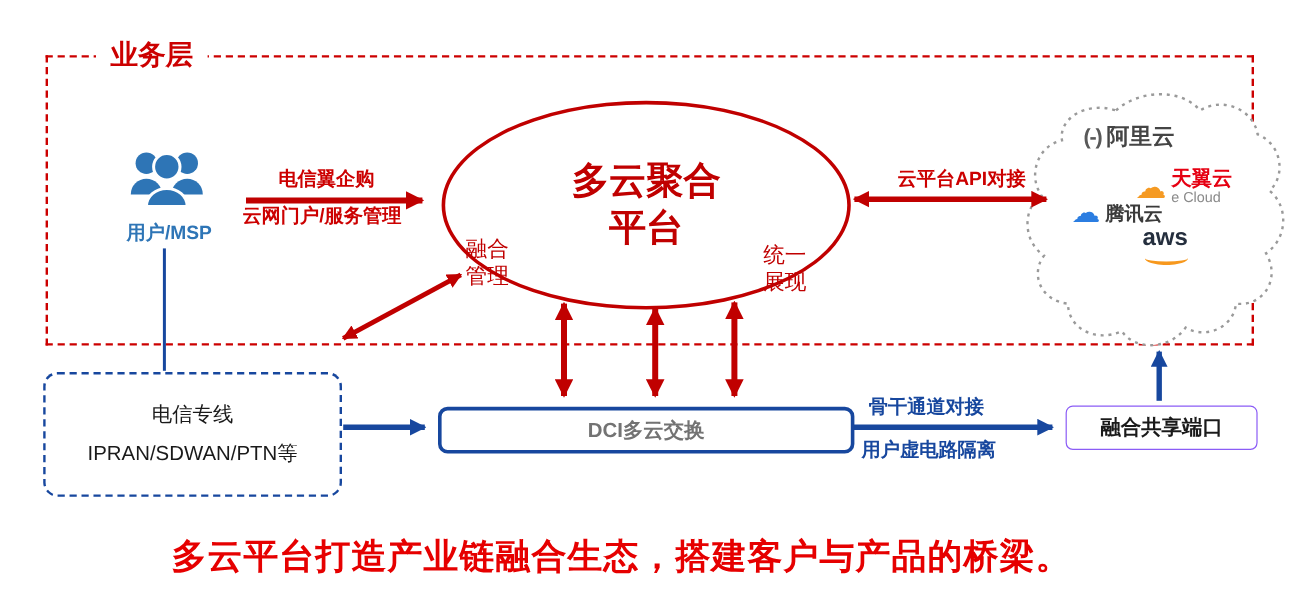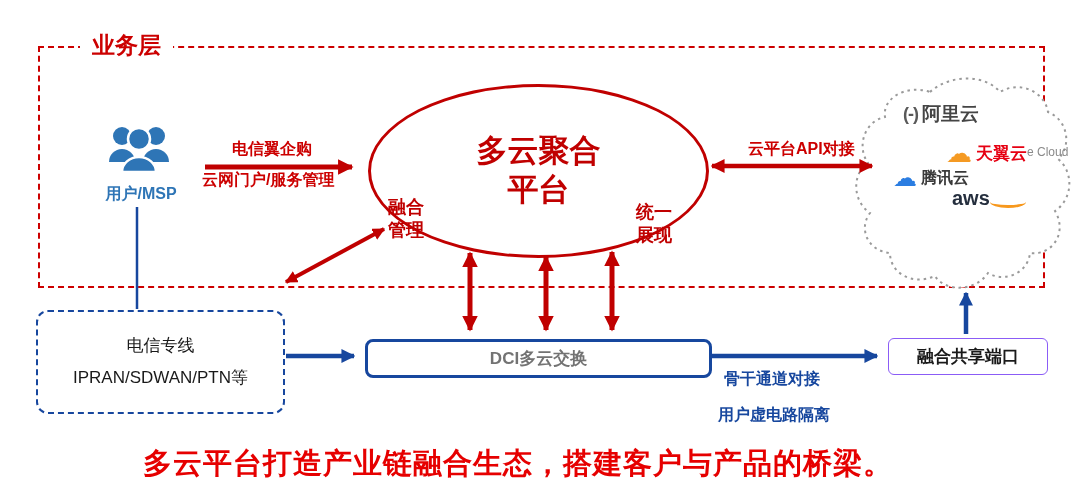--- a/index.html
+++ b/index.html
@@ -19,22 +19,22 @@
   }
   .ellipse{
     left:368px;top:84px;width:335px;height:168px;
     border:3px solid #c00000;border-radius:50%;background:#ffffff;
     display:flex;align-items:center;justify-content:center;
   }
   .ellipse-title{
     color:#c00000;font-size:31px;font-weight:bold;text-align:center;line-height:1.25;
   }
   .red-lbl{color:#cc0000;font-weight:bold;font-size:16px;}
-  .blue-lbl{color:#17479e;font-weight:bold;font-size:16px;margin-top:40px;}
-  .side-lbl{color:#c00000;font-weight:bold;font-size:18px;line-height:1.3;text-align:left;}
+  .blue-lbl{color:#17479e;font-weight:bold;font-size:16px;}
+  .side-lbl{color:#c00000;font-weight:normal;font-size:18px;line-height:1.3;text-align:left;}
   .user-label{color:#2e75b6;font-weight:bold;font-size:16px;text-align:center;}
   .telecom-box{
     left:36px;top:310px;width:245px;height:100px;
     border:2px dashed #17479e;border-radius:12px;background:#ffffff;
     display:flex;align-items:center;justify-content:center;text-align:center;
     color:#1a1a1a;font-size:17px;line-height:1.9;
   }
   .dci-box{
     left:365px;top:339px;width:341px;height:33px;
     border:3px solid #17479e;border-radius:8px;background:#ffffff;
@@ -56,21 +56,21 @@
   .logo-row{display:flex;align-items:center;gap:4px;}
   .ali-icon{color:#595959;font-weight:bold;font-size:18px;letter-spacing:-1px;}
   .ali-text{color:#454545;font-weight:bold;font-size:19px;}
   .cloud-glyph-orange{color:#f59a23;font-size:26px;line-height:1;}
   .cloud-glyph-blue{color:#2b7de1;font-size:24px;line-height:1;}
   .tianyi-text{color:#e60012;font-weight:bold;font-size:17px;line-height:1;}
   .tianyi-sub{color:#8a8a8a;font-size:12px;line-height:1.2;}
   .tencent-text{color:#3a3a3a;font-weight:bold;font-size:16px;}
   .aws-text{color:#252f3e;font-weight:bold;font-size:20px;line-height:1;}
   .aws-smile{width:36px;height:9px;border-bottom:3px solid #f7981d;border-radius:0 0 60% 60%;margin-top:1px;}
-  .col{display:flex;flex-direction:row;}
+  .col{display:flex;flex-direction:column;}
 </style>
 </head>
 <body>
 
 <div id="canvas">
 
   <div class="abs frame"></div>
   <div class="abs layer-label">业务层</div>
 
   <div class="abs ellipse">

